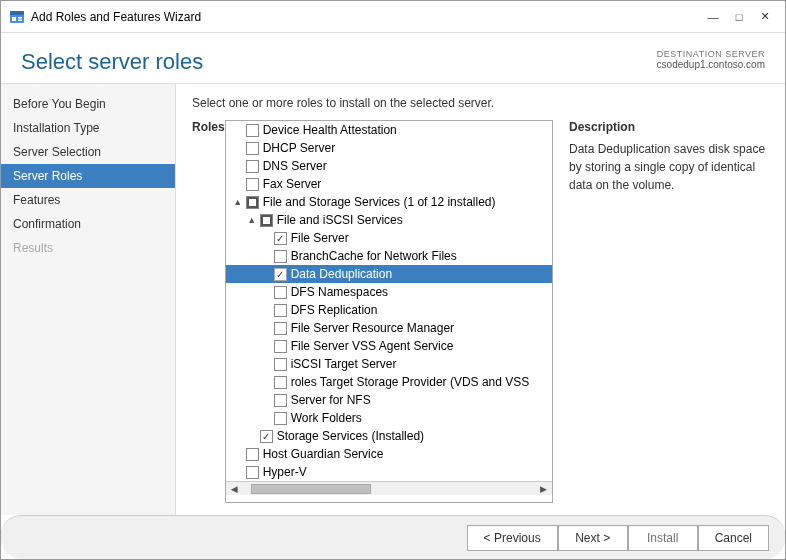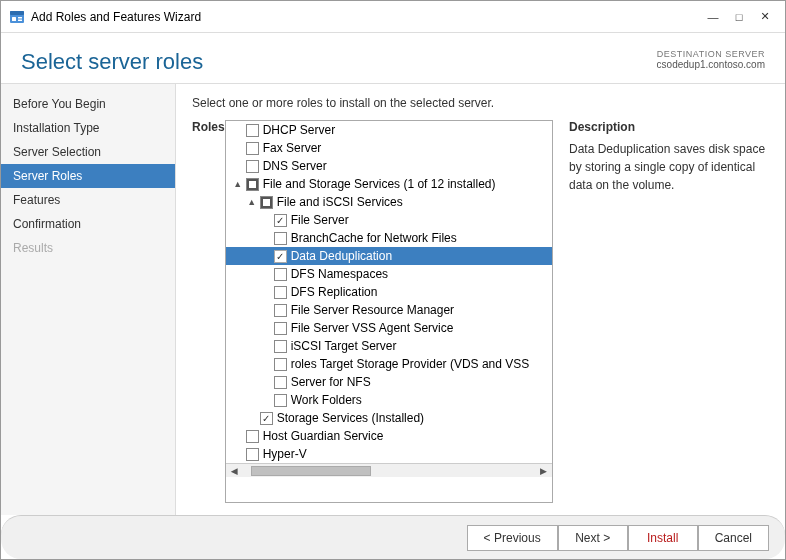--- a/index.html
+++ b/index.html
@@ -202,21 +202,21 @@
       padding: 5px 16px;
       font-size: 12px;
       border: 1px solid #aaa;
       background: #fff;
       cursor: pointer;
       color: #333;
       min-width: 70px;
       text-align: center;
     }
     .footer-btn.disabled {
-      color: #b91c1c;
+      color: #737373;
       cursor: default;
     }
     .horiz-scroll-bar {
       height: 14px;
       background: #f0f0f0;
       border-top: 1px solid #ccc;
       display: flex;
       align-items: center;
       padding: 0 2px;
       position: relative;
@@ -281,37 +281,42 @@
     <div class="main-content">
       <div class="instruction-text">Select one or more roles to install on the selected server.</div>
 
       <div class="two-col">
 
         <div class="roles-panel">
           <div class="panel-header">Roles</div>
           <div class="roles-list">
             <div class="roles-list-inner">
 
+              <div class="role-item indent1">
+                <span class="expand-icon"> </span>
+                <span class="checkbox"></span>
+                <span>Device Health Attestation</span>
+              </div>
 
               <div class="role-item indent1">
                 <span class="expand-icon"> </span>
                 <span class="checkbox"></span>
                 <span>DHCP Server</span>
               </div>
 
               <div class="role-item indent1">
                 <span class="expand-icon"> </span>
                 <span class="checkbox"></span>
+                <span>DNS Server</span>
+              </div>
+
+              <div class="role-item indent1">
+                <span class="expand-icon"> </span>
+                <span class="checkbox"></span>
                 <span>Fax Server</span>
-              </div>
-
-              <div class="role-item indent1">
-                <span class="expand-icon"> </span>
-                <span class="checkbox"></span>
-                <span>DNS Server</span>
               </div>
 
               <div class="role-item indent1">
                 <span class="expand-icon" style="color:#555;">▲</span>
                 <span class="checkbox" style="background:#555;">
                   <span style="display:block;width:7px;height:7px;background:#fff;margin:auto;"></span>
                 </span>
                 <span>File and Storage Services (1 of 12 installed)</span>
               </div>
 

